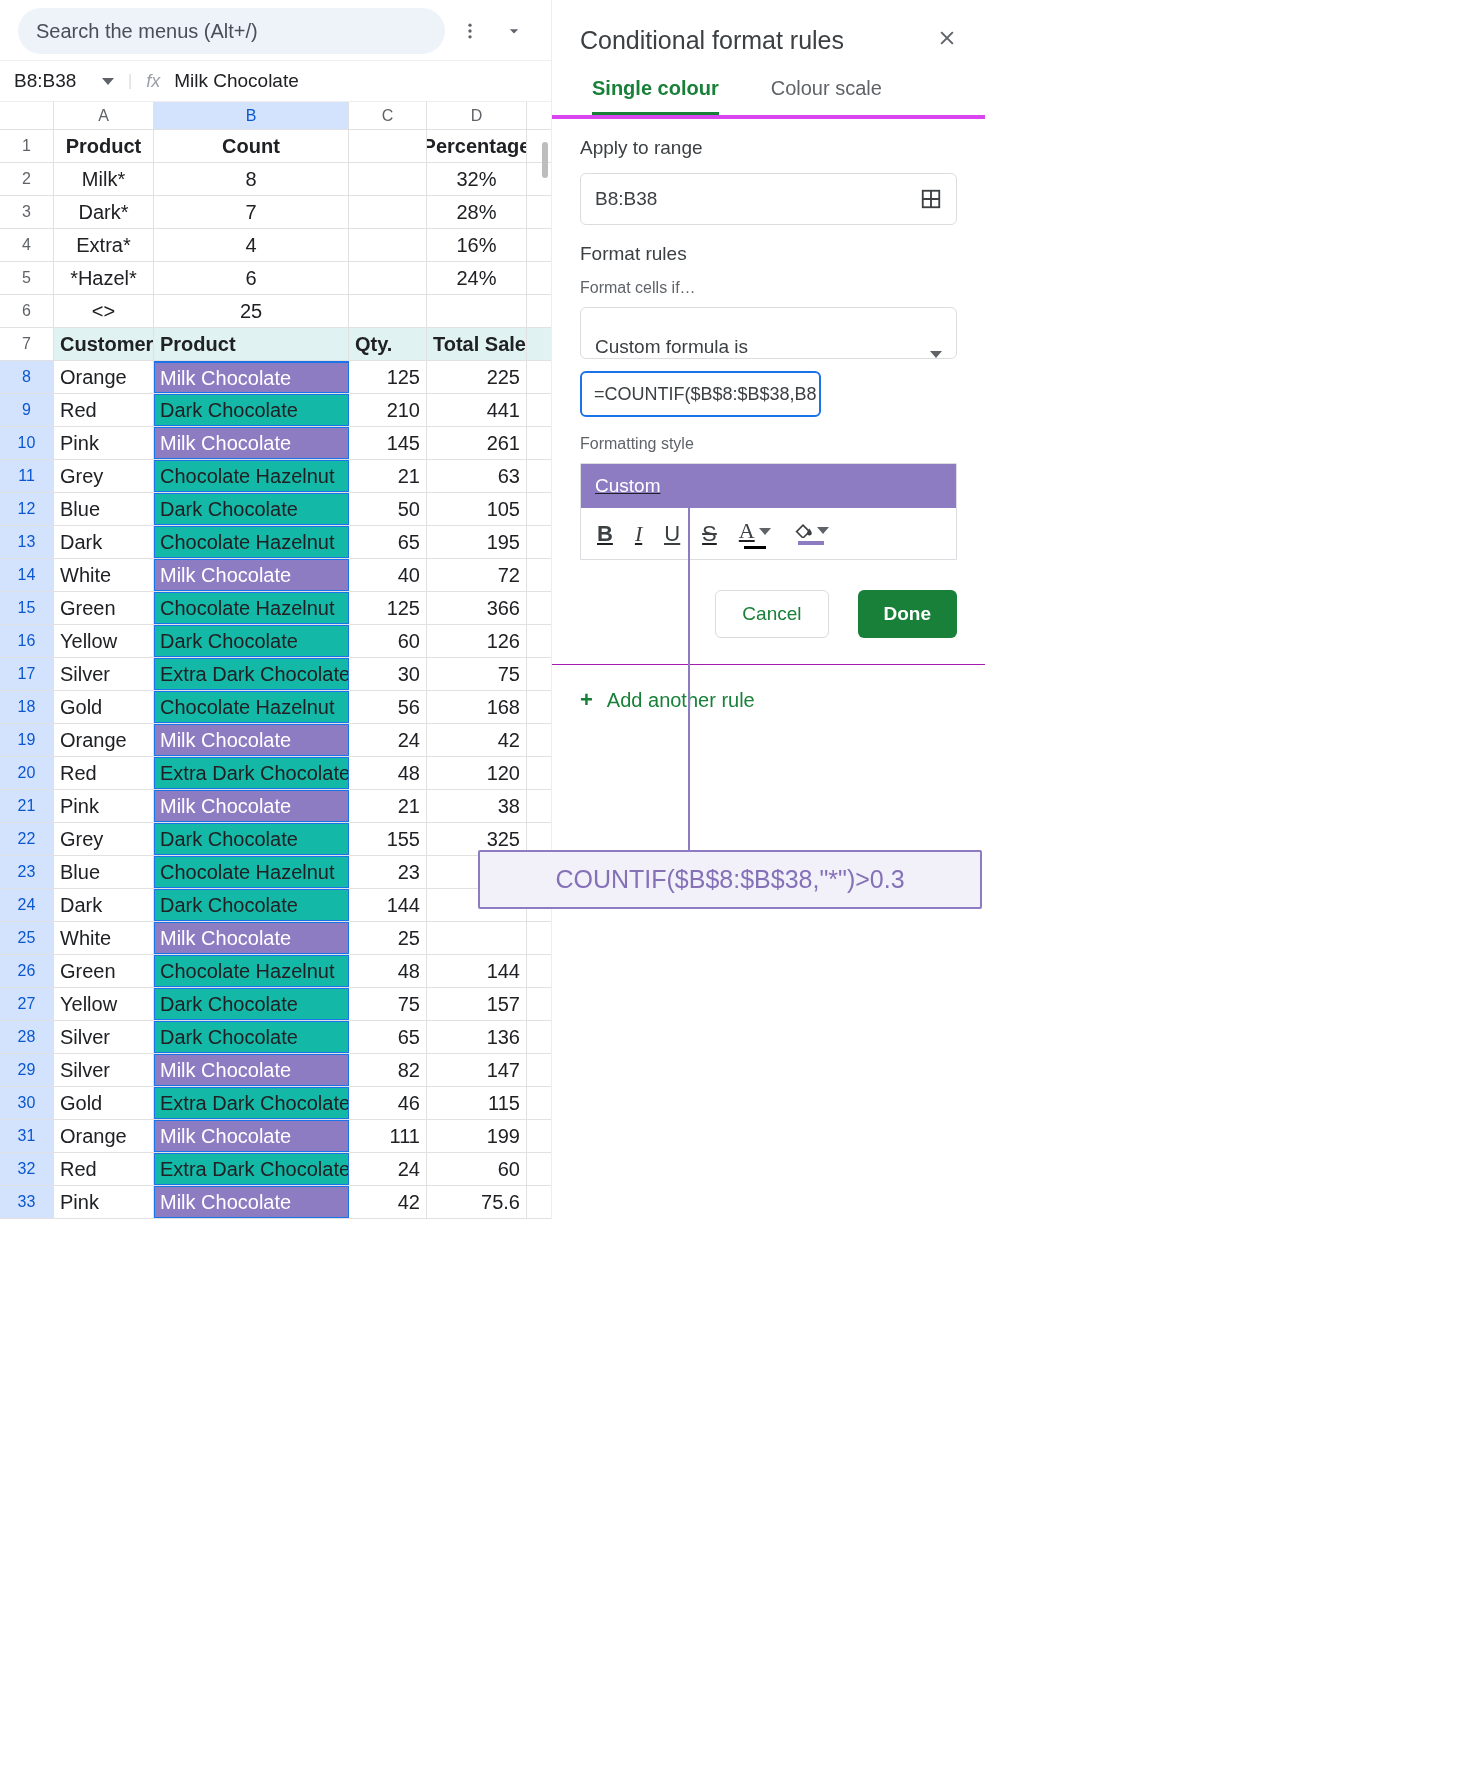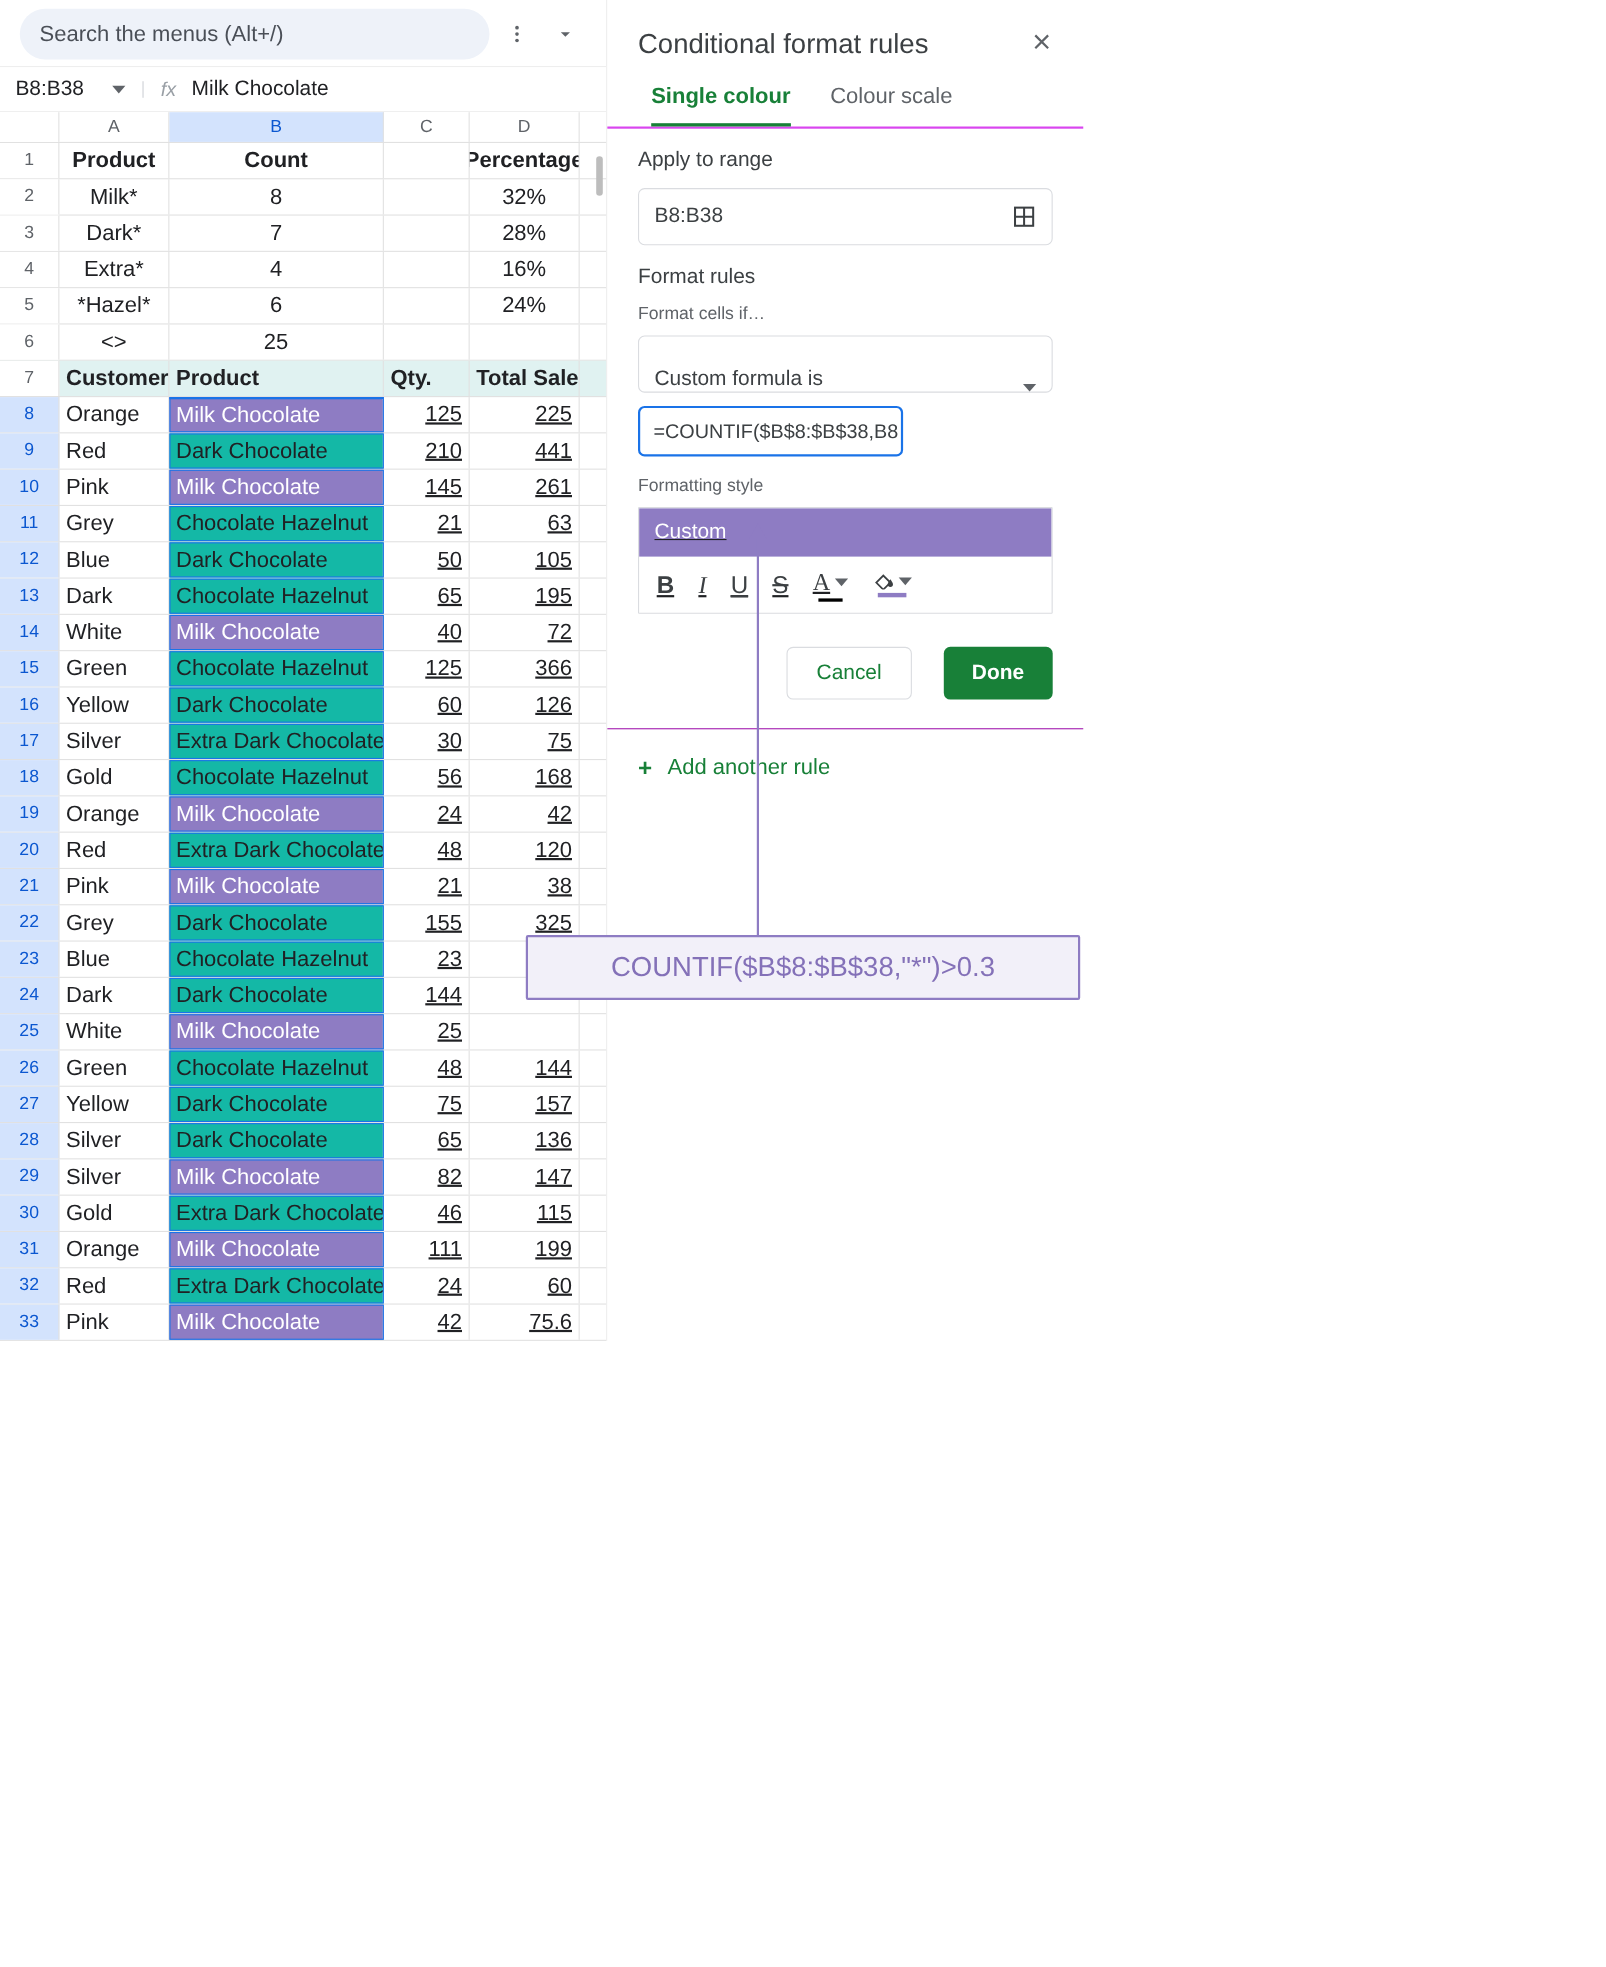--- a/index.html
+++ b/index.html
@@ -22,34 +22,34 @@
   .ch.sel { background: #d3e3fd; color: #0b57d0; }
   .row { display: flex; border-bottom: 1px solid #e1e1e1; }
   .rh { width: 54px; display: flex; align-items: center; justify-content: center; color: #5f6368; font-size: 16px; background: #fff; border-right: 1px solid #e1e1e1; }
   .rh.sel { background: #d3e3fd; color: #0b57d0; }
   .cell { padding: 4px 6px; border-right: 1px solid #e1e1e1; display: flex; align-items: center; height: 32px; overflow: hidden; white-space: nowrap; }
   .wA { width: 100px; }
   .wB { width: 195px; }
   .wC { width: 78px; }
   .wD { width: 100px; }
   .tcenter { justify-content: center; }
-  .tright { justify-content: flex-end; text-decoration: underline; }
+  .tright { justify-content: flex-end; }
   .bold { font-weight: 700; }
   .hl-dark { background: #8e7cc3; color: #fff; }
   .hl-light { background: #14b8a6; }
   .teal-row { background: #e0f2f1; }
   .b-sel { outline: 1px solid #1a73e8; outline-offset: -1px; }
   .b-top { border-top: 2px solid #1a73e8; }
   .scrollhint { position: absolute; right: 3px; top: 142px; width: 6px; height: 36px; background: #bdbdbd; border-radius: 3px; }
   .left-rel { position: relative; }
   
   .panel-head { display: flex; align-items: center; justify-content: space-between; padding: 26px 28px 18px 28px; }
   .panel-title { font-size: 25px; color: #3c4043; }
   .close-x { font-size: 22px; color: #5f6368; }
-  .tabs { display: flex; gap: 36px; padding: 0 28px 0 40px; border-bottom: 2px solid #d946ef; }
+  .tabs { display: flex; gap: 52px; padding: 0 28px 0 40px; border-bottom: 4px solid #d946ef; }
   .tab { font-size: 20px; padding: 4px 0 12px 0; color: #5f6368; }
   .tab.active { color: #188038; font-weight: 600; border-bottom: 3px solid #188038; }
   .sec { padding: 18px 28px 0 28px; }
   .sec-title { font-size: 19px; color: #3c4043; margin-bottom: 14px; }
   .rangebox { border: 1px solid #dadce0; border-radius: 6px; height: 52px; display: flex; align-items: center; justify-content: space-between; padding: 0 14px; font-size: 19px; color: #3c4043; background: #fff; }
   .grid-icon { width: 22px; height: 22px; display:inline-block; }
   .grid-icon svg { display:block; }
   .small-label { font-size: 16px; color: #5f6368; margin-bottom: 10px; }
   .select { border: 1px solid #dadce0; border-radius: 6px; height: 52px; display: flex; align-items: flex-end; justify-content: space-between; padding: 0 14px; font-size: 19px; color: #3c4043; background: #fff; }
   .formula-input { border: 2px solid #1a73e8; border-radius: 6px; height: 46px; display: flex; align-items: center; padding: 0 12px; font-size: 18px; color: #3c4043; overflow: hidden; white-space: nowrap; margin-top: 12px; width: 241px; }

